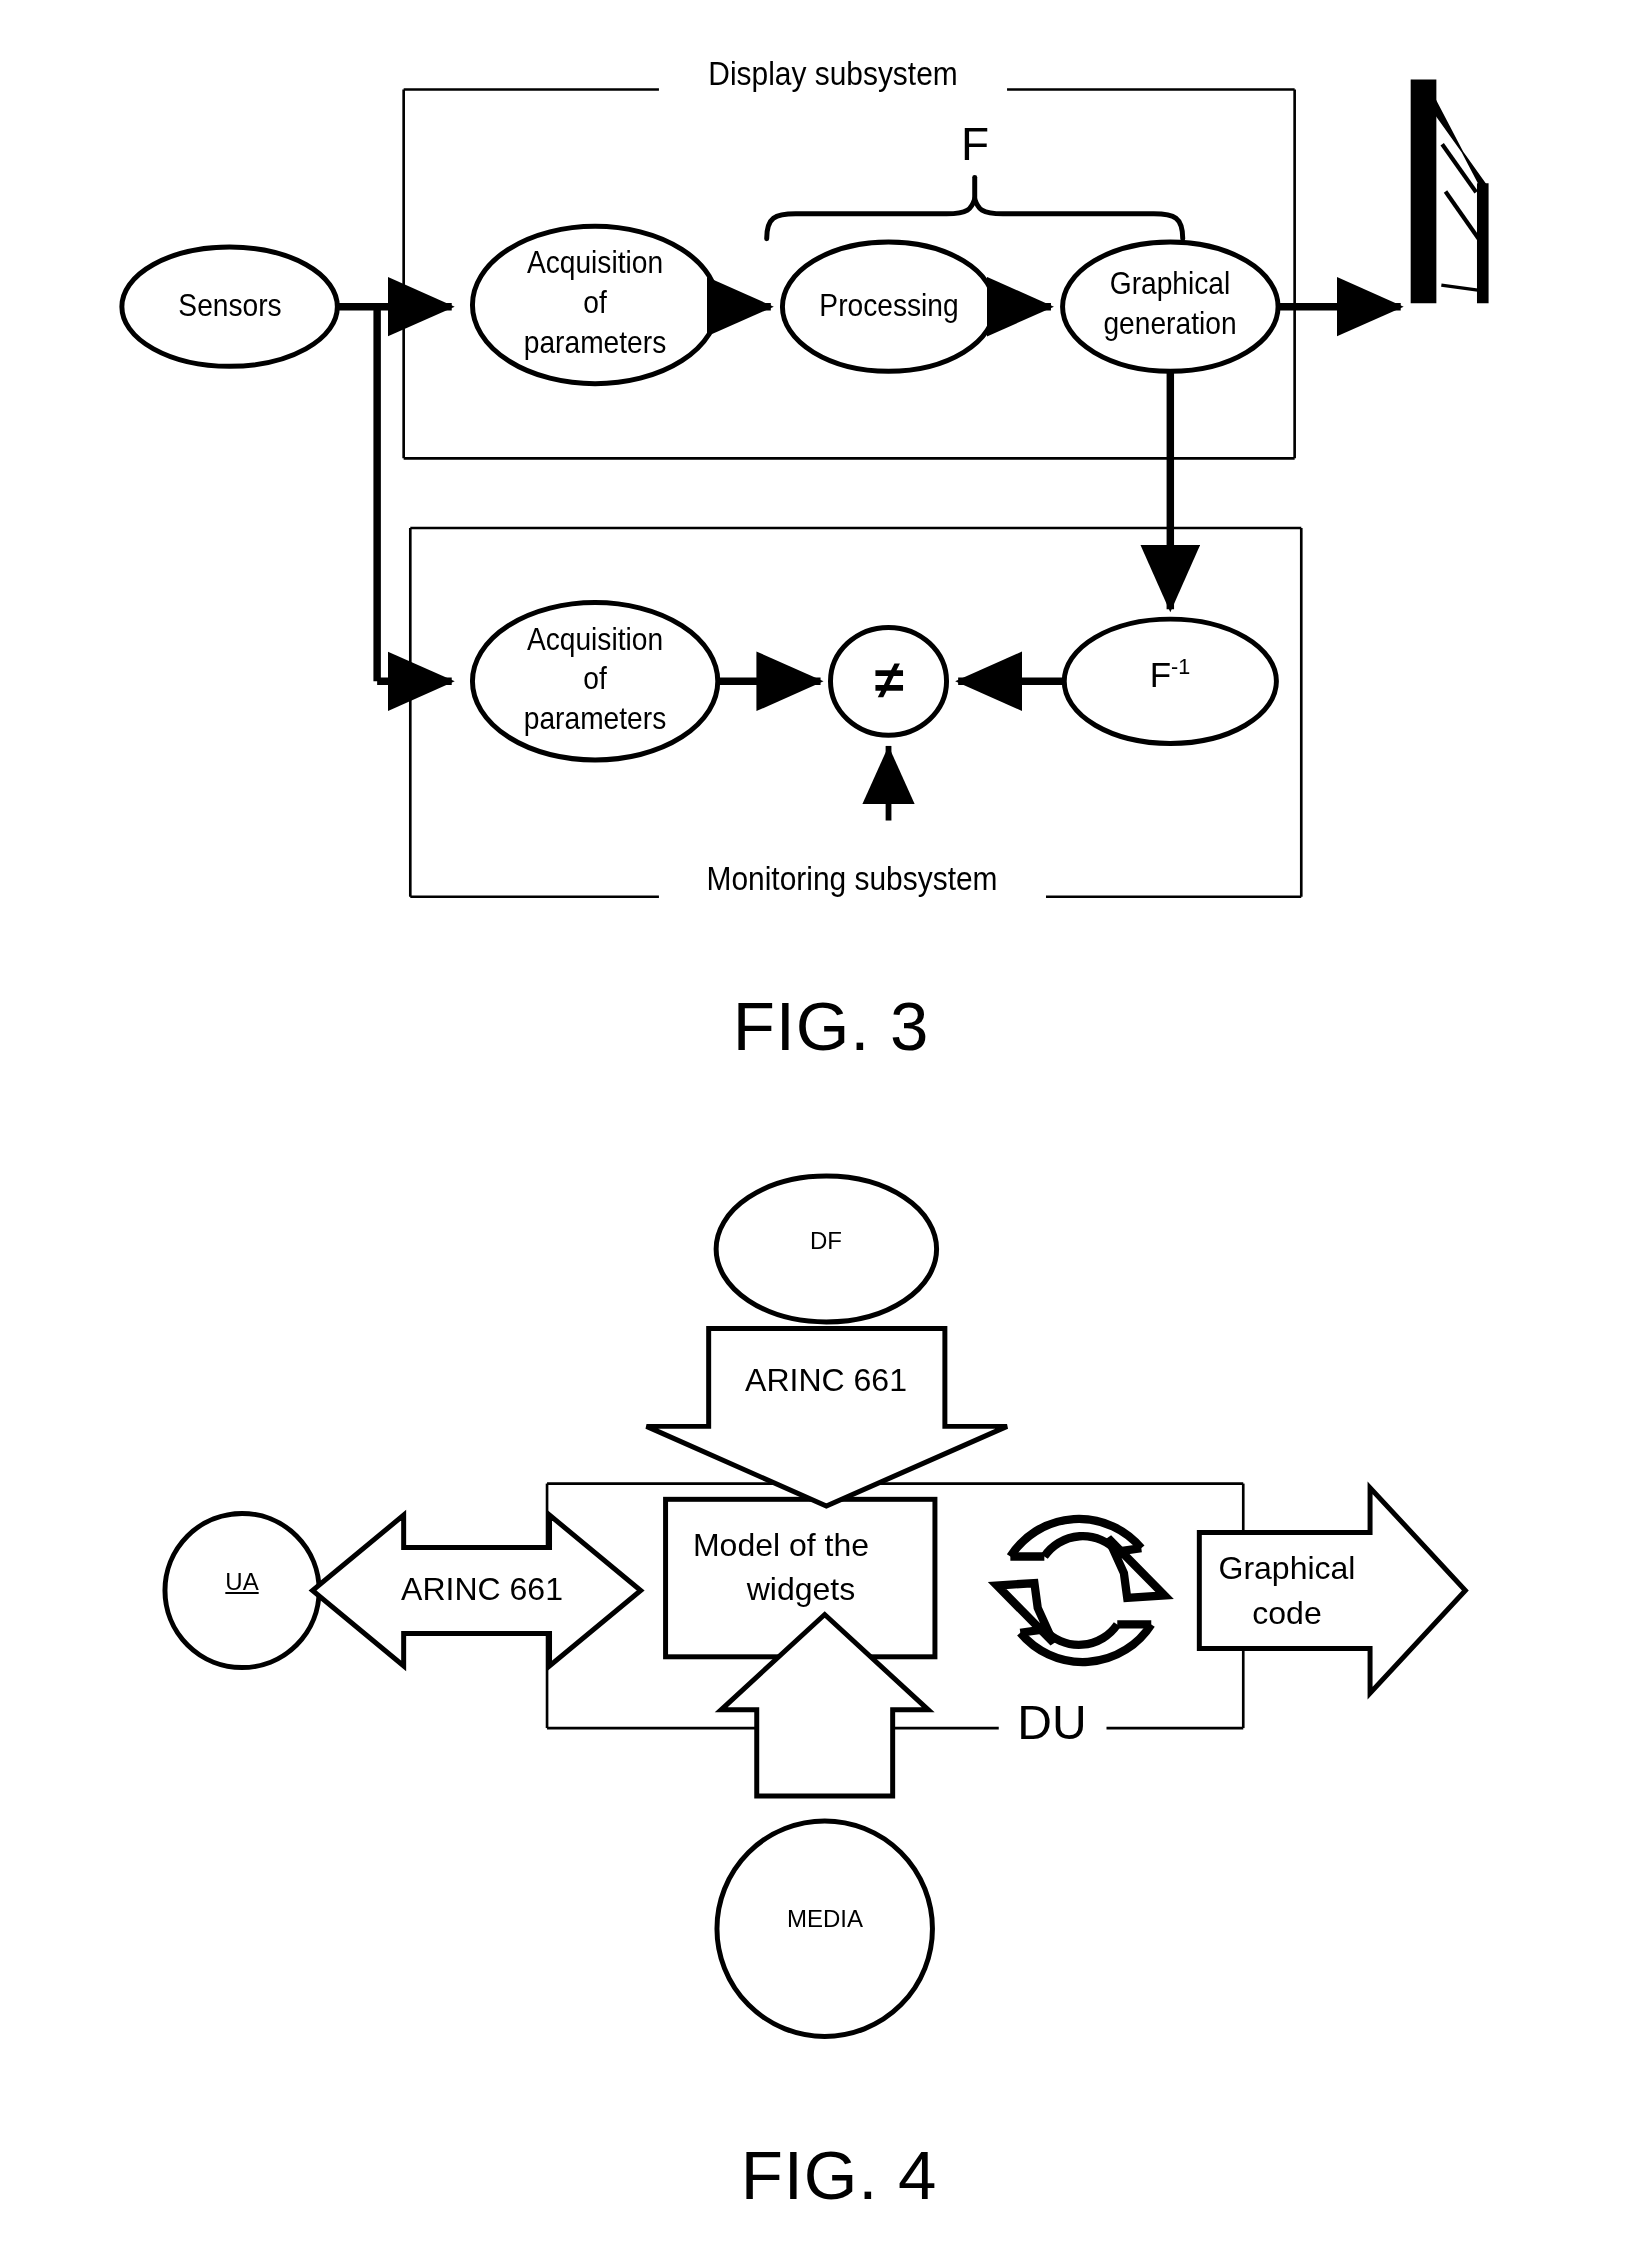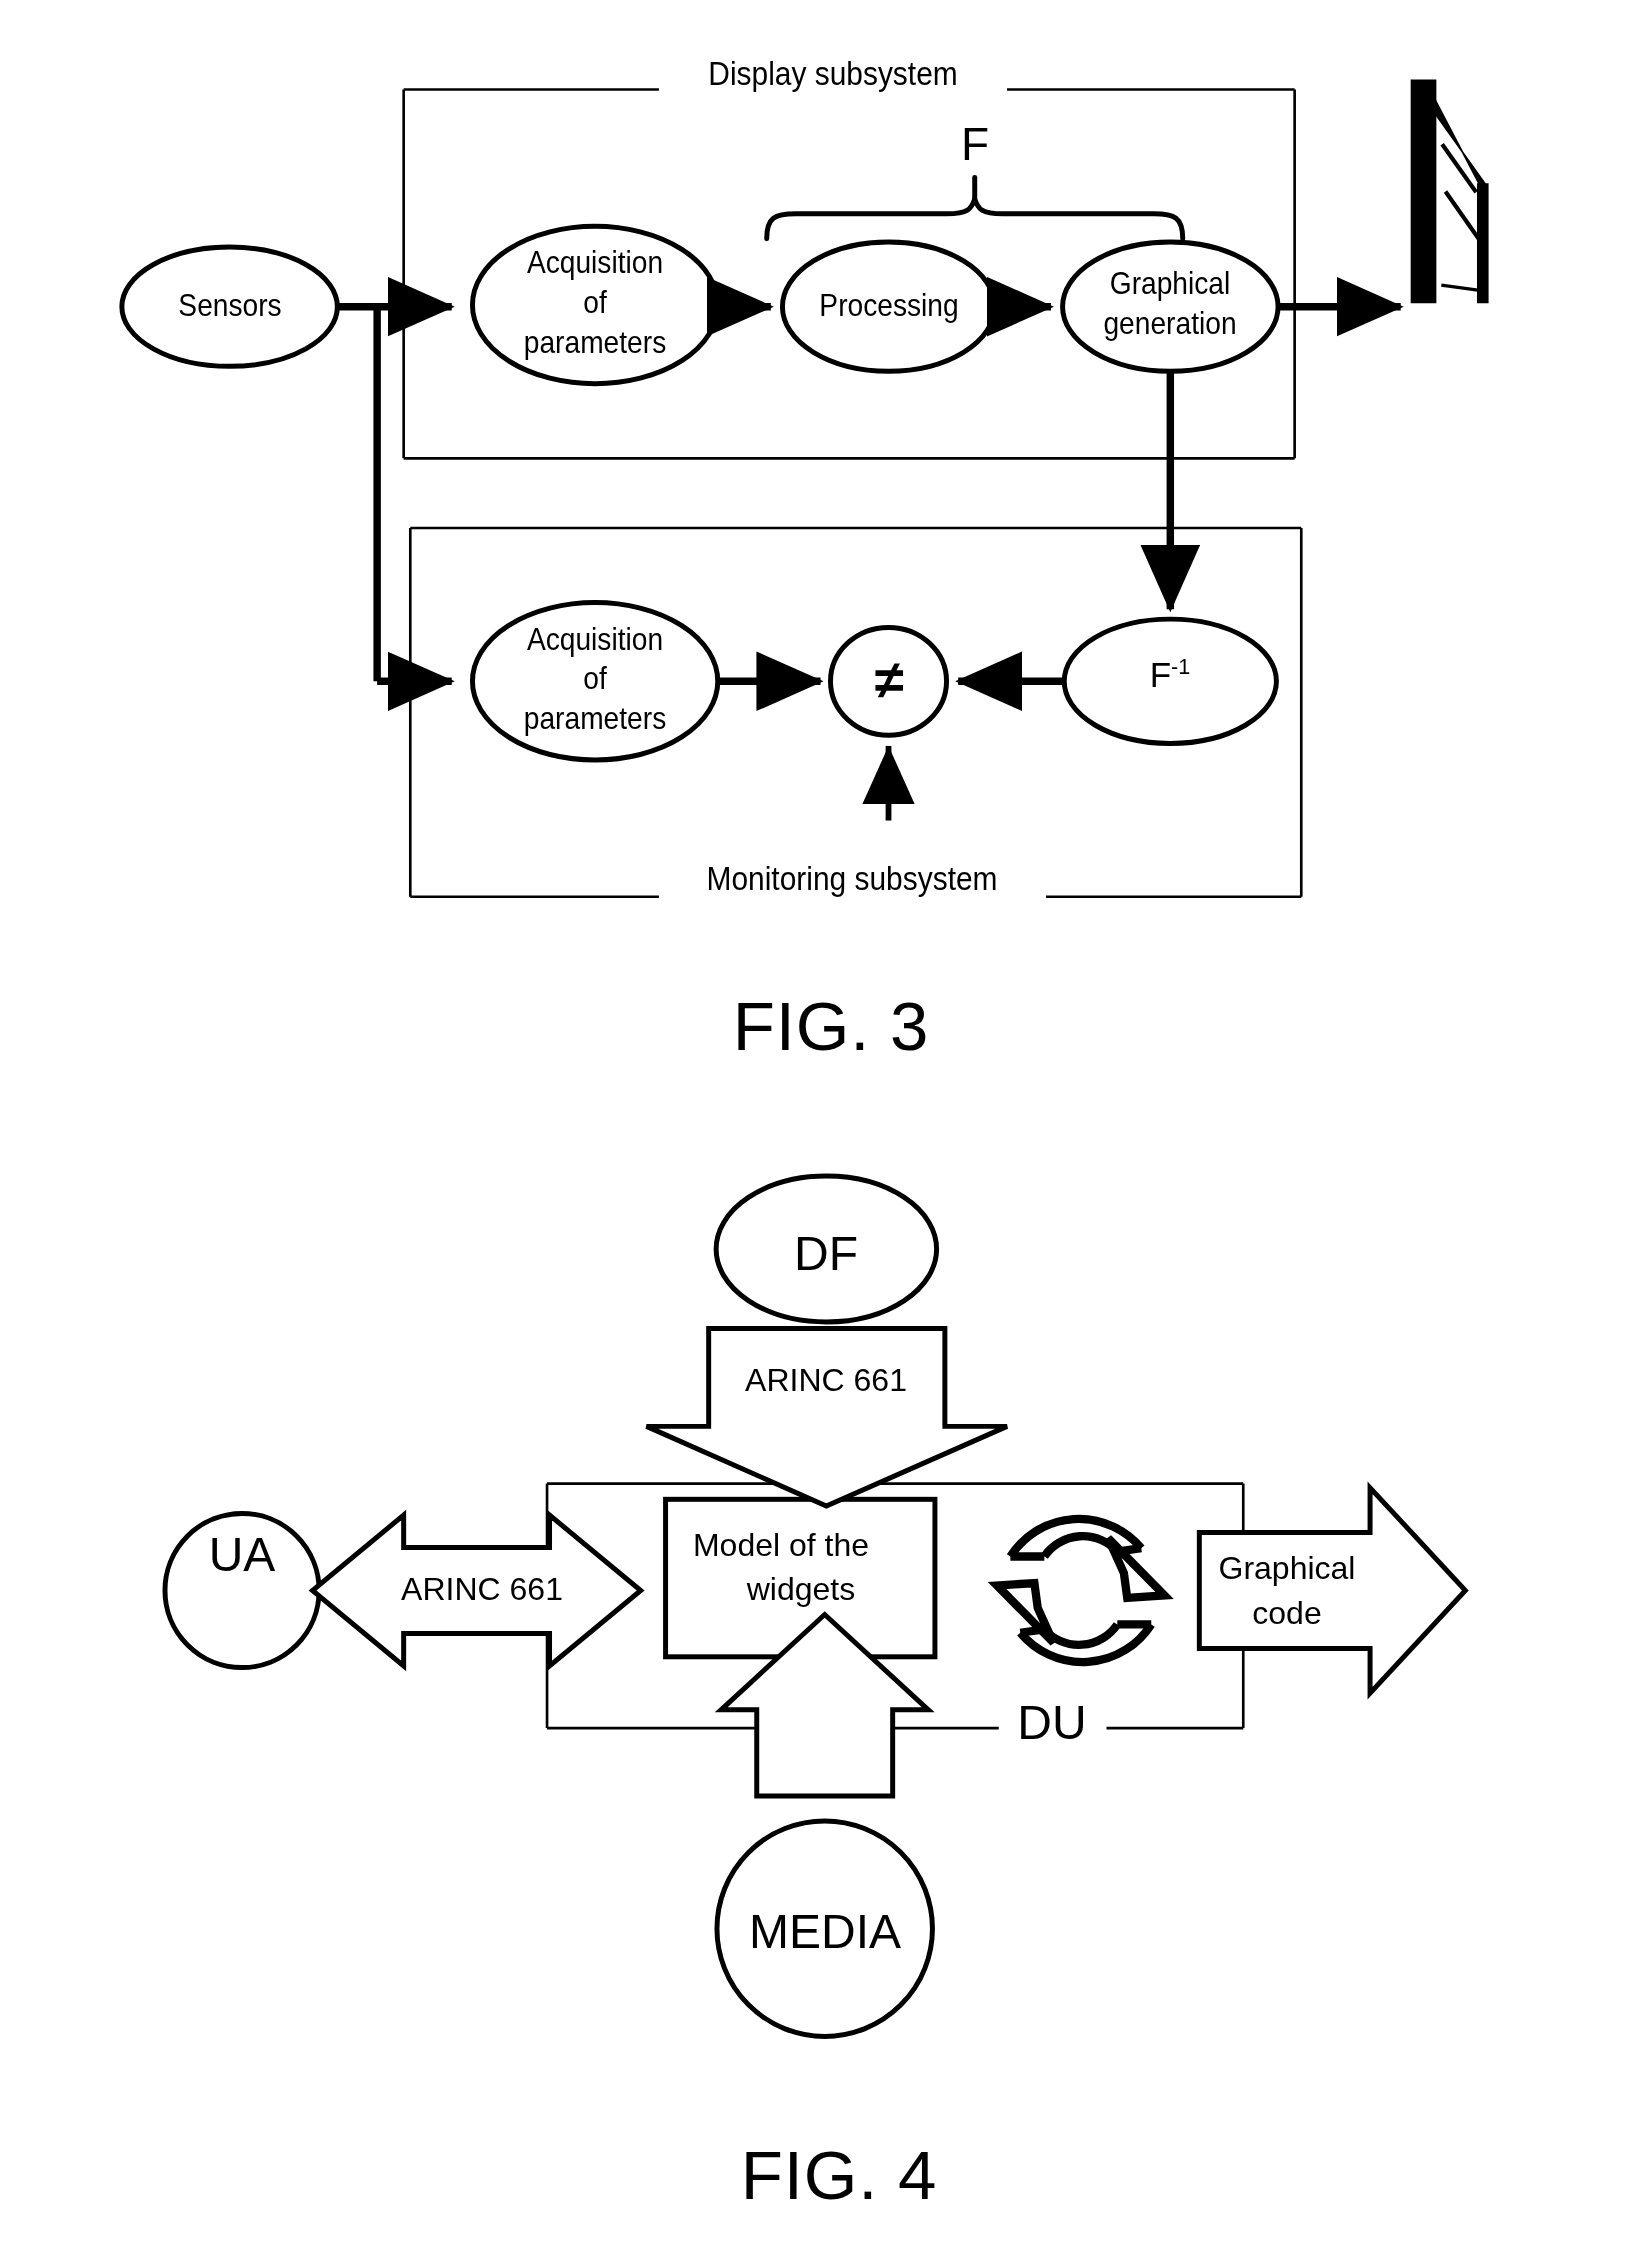--- a/index.html
+++ b/index.html
@@ -45,21 +45,21 @@
     transform: translateX(-50%) scaleX(0.88);
   }
   .fig-caption {
     font-size: 69px;
     letter-spacing: 0.8px;
   }
   .node-text {
     font-size: 32px;
   }
   .node-text-lg {
-    font-size: 48px;
+    font-size: 24px;
   }
   .box-title {
     font-size: 34px;
   }
   .sup-text {
     font-size: 35px;
   }
   .sup-text sup {
     font-size: 21.6px;
     vertical-align: super;
@@ -225,21 +225,21 @@
   <div class="lbl neq-text center-x" style="left:889px; top:651px;">≠</div>
 
   <div class="lbl sup-text center-x" style="left:1170px; top:655px;"><span>F</span><sup>-1</sup></div>
 
   <div class="lbl center-x" style="left:975px; top:120px; font-size:46px;">F</div>
 
   <div class="lbl fig-caption center-x" style="left:831px; top:990px;">FIG. 3</div>
 
   <div class="lbl node-text-lg center-x" style="left:826px; top:1228px;">DF</div>
 
-  <div class="lbl node-text-lg center-x" style="left:242px; top:1529px;">UA</div>
+  <div class="lbl node-text-lg center-x" style="left:242px; top:1569px;text-decoration:underline;">UA</div>
 
   <div class="lbl node-text-lg center-x" style="left:825px; top:1906px;">MEDIA</div>
 
   <div class="lbl node-text center-x" style="left:781px; top:1528px;">Model of the</div>
   <div class="lbl node-text center-x" style="left:801px; top:1572px;">widgets</div>
 
   <div class="lbl node-text center-x" style="left:826px; top:1363px;">ARINC 661</div>
 
   <div class="lbl node-text center-x" style="left:482px; top:1572px;">ARINC 661</div>
 

